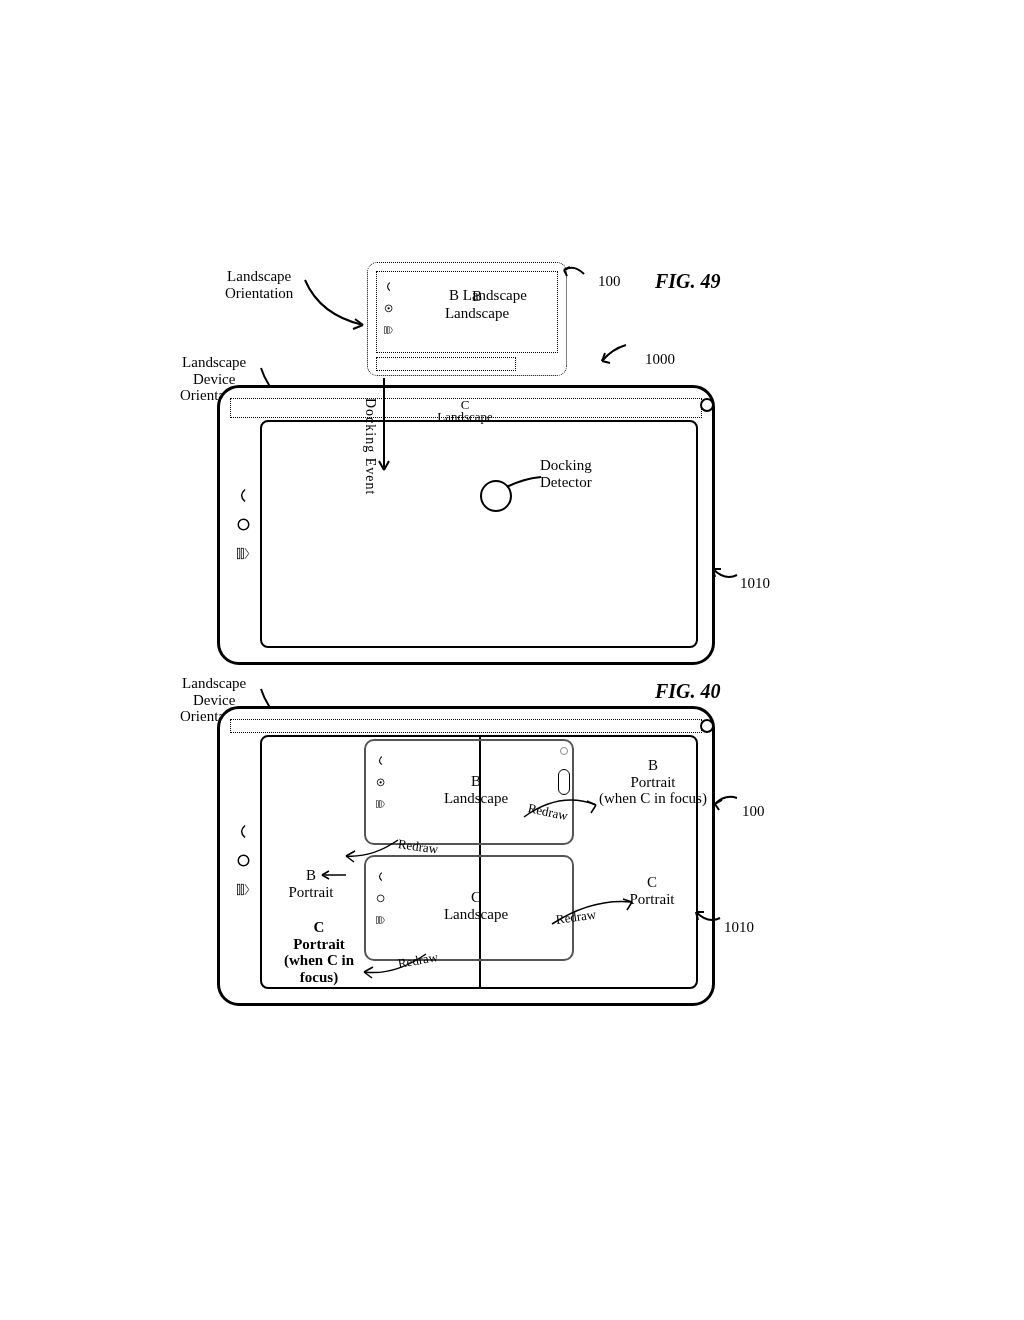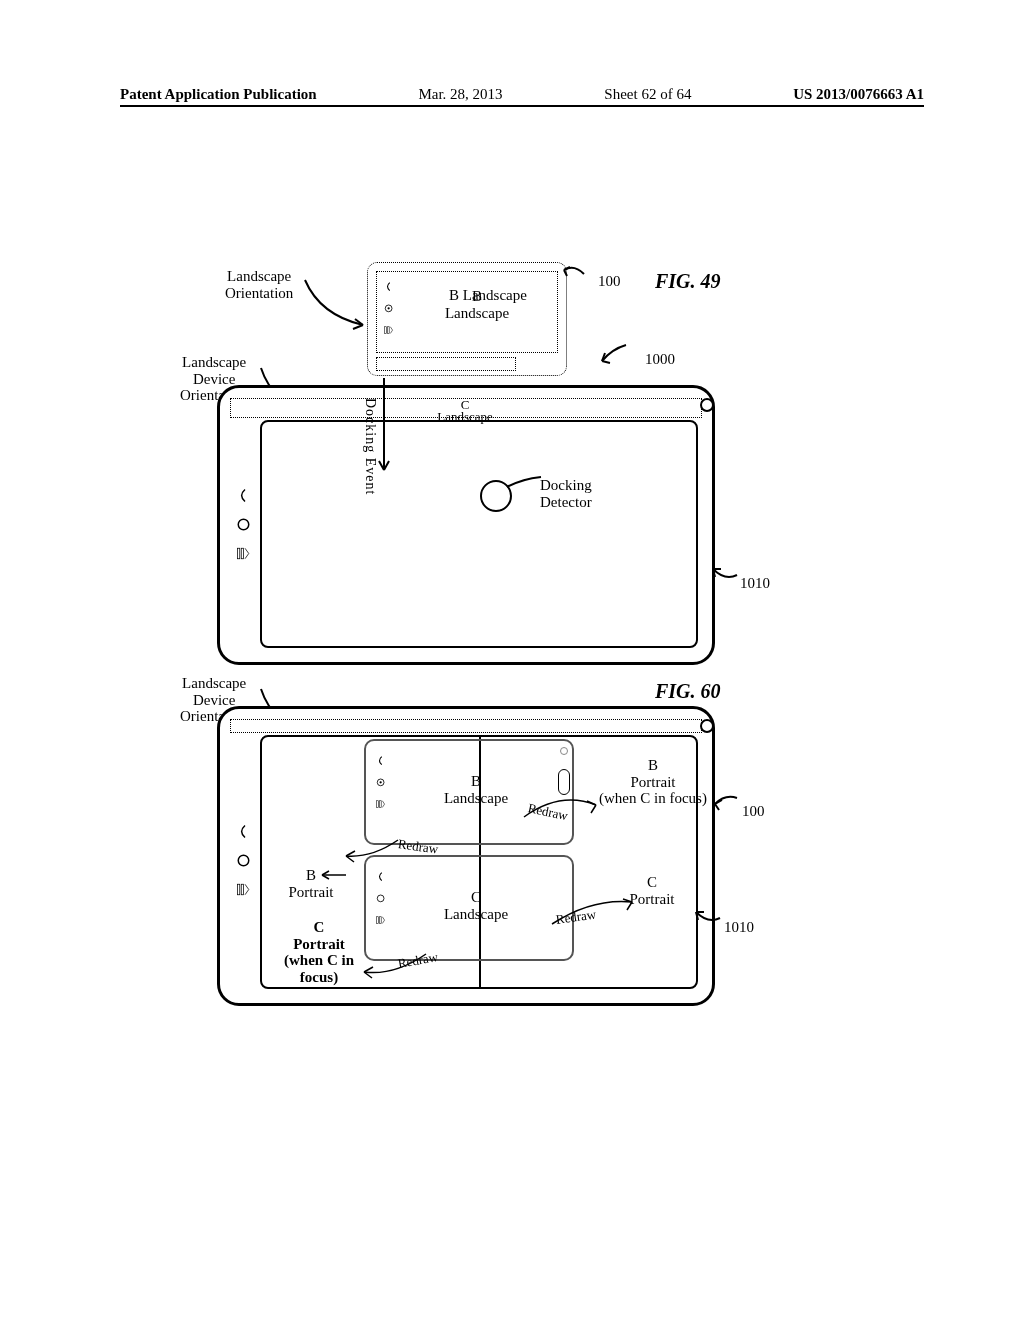--- a/index.html
+++ b/index.html
@@ -68,30 +68,24 @@
     letter-spacing: 1px;
   }
   .curve { position: absolute; font-size: 13px; font-family: serif; transform-origin: left center; }
   svg.arrow { position: absolute; overflow: visible; }
 </style>
 </head>
 <body>
 
 <div class="page">
 
-  <div class="header">
-    <span class="pub">Patent Application Publication</span>
-    <span>Mar. 28, 2013</span>
-    <span>Sheet 62 of 64</span>
-    <span class="pub">US 2013/0076663 A1</span>
-  </div>
 
   <div class="fig-label" style="left:655px; top:270px;">FIG. 49</div>
 
-  <div class="fig-label" style="left:655px; top:680px;">FIG. 60</div>
+  <div class="fig-label" style="left:655px; top:680px;">FIG. 40</div>
 
   <div class="phone" style="left:367px; top:262px; width:200px; height:114px;">
     <div class="dotted-inner" style="left:8px; top:8px; right:8px; height:82px;"></div>
     <div class="iconcol" style="left:12px; top:18px; transform:scale(0.75); transform-origin: top left;">
       <svg class="ic" viewBox="0 0 20 20">
           <path d="M12 3 Q4 10 12 17" stroke="#000" fill="none" stroke-width="2"></path>
         </svg>
       <svg class="ic" viewBox="0 0 20 20">
           <circle cx="10" cy="10" r="6" stroke="#000" fill="none" stroke-width="1.5"></circle>
           <circle cx="10" cy="10" r="2" fill="#000"></circle>
@@ -167,21 +161,21 @@
     <div style="position:absolute; left:260px; top:92px; width:32px; height:32px; border:2px solid #000; border-radius:50%;"></div>
   </div>
 
   <div class="vtext" style="left:362px; top:398px;" style2="">Docking
 Event</div>
   <svg class="arrow" style="left:378px; top:378px;" width="12" height="100">
     <line x1="6" y1="0" x2="6" y2="92" stroke="#000" stroke-width="2"></line>
     <path d="M6 92 l-5 -9 M6 92 l5 -9" stroke="#000" stroke-width="2"></path>
   </svg>
 
-  <div class="calloat" style="left:540px; top:457px; white-space:pre-line;margin-top:20px;">Docking
+  <div class="calloat" style="left:540px; top:457px; white-space:pre-line;">Docking
 Detector</div>
   <svg class="arrow" style="left:507px; top:475px;" width="40" height="20">
     <path d="M0 12 Q15 4 34 2" stroke="#000" fill="none" stroke-width="2"></path>
   </svg>
 
   <svg class="arrow" style="left:711px; top:567px;" width="30" height="25">
     <path d="M2 2 Q14 14 26 8" stroke="#000" fill="none" stroke-width="2"></path>
     <path d="M2 2 l8 0 M2 2 l2 8" stroke="#000" fill="none" stroke-width="2"></path>
   </svg>
   <div class="refnum" style="left:740px; top:562px;">1010</div>

